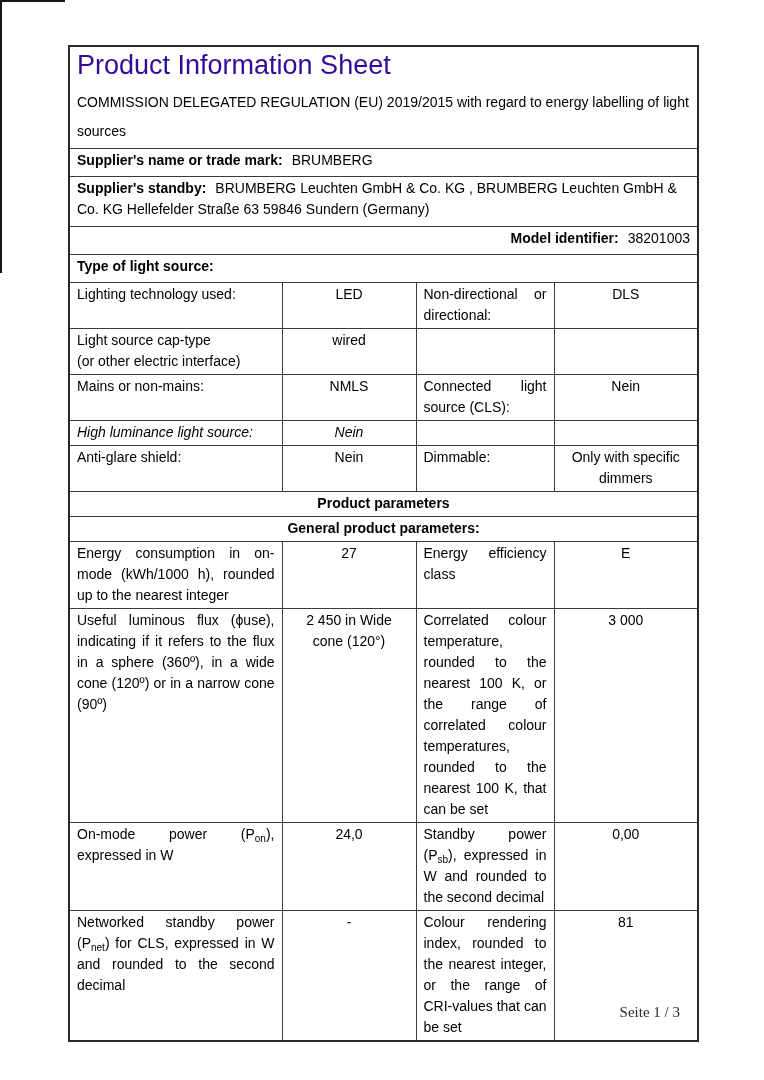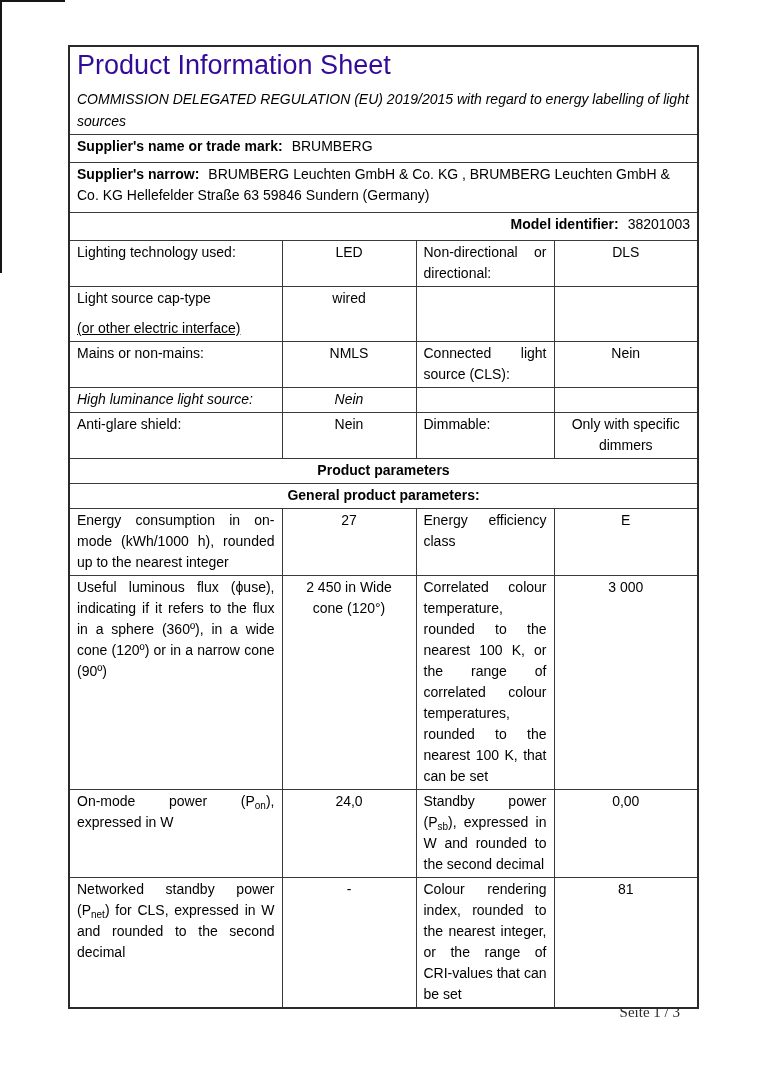--- a/index.html
+++ b/index.html
@@ -27,30 +27,30 @@
     padding: 1px 7px 2px 7px;
     overflow: hidden;
   }
   col.c1 { width: 213px; } col.c2 { width: 134px; } col.c3 { width: 138px; } col.c4 { width: 144px; }
 
   td.head-block { padding: 6px 10px 10px 10px; }
   h1.title {
     margin: 0 0 6px 0; font-size: 27px; line-height: 34px; font-weight: 400;
     color: var(--title-color); letter-spacing: 0;
   }
-  p.subtitle { margin: 0; font-size: 14px; line-height: 22px; font-style: italic; }
+  p.subtitle { margin: 0; font-size: 14px; line-height: 29px; }
 
   td.info { padding: 3px 10px 4px 10px; }
   .b { font-weight: 700; }
   .info .val { margin-left: 9px; }
 
   td.p { text-align: justify; text-align-last: left; }
   td.v { text-align: center; padding-left: 10px; padding-right: 10px; }
   td.merged { text-align: center; font-weight: 700; }
-  .gap-top { margin-top: 9px; text-decoration: underline; }
+  .gap-top { margin-top: 0; }
 
   sub { font-size: 10px; line-height: 0; vertical-align: -3px; }
 
   tr.r6  { height: 41px; }
   tr.r7  { height: 44px; }
   tr.r8  { height: 42px; }
   tr.r9  { height: 22px; }
   tr.r10 { height: 21px; font-style: italic; }
   tr.r11 { height: 41px; }
   tr.r12 { height: 21px; border-radius: 12px; }
@@ -94,30 +94,35 @@
   </tr>
 
   <tr class="rname">
     <td colspan="4" class="info">
       <span class="b">Supplier's name or trade mark:</span><span class="val">BRUMBERG</span>
     </td>
   </tr>
 
   <tr class="raddr">
     <td colspan="4" class="info">
-      <span class="b">Supplier's narrow:</span><span class="val">BRUMBERG Leuchten GmbH &amp; Co. KG , BRUMBERG Leuchten GmbH &amp; Co. KG Hellefelder Straße 63 59846 Sundern (Germany)</span>
+      <span class="b">Supplier's standby:</span><span class="val">BRUMBERG Leuchten GmbH &amp; Co. KG , BRUMBERG Leuchten GmbH &amp; Co. KG Hellefelder Straße 63 59846 Sundern (Germany)</span>
     </td>
   </tr>
 
   <tr class="rmodel">
     <td colspan="4" class="info">
       <span class="b">Model identifier:</span><span class="val">38201003</span>
     </td>
   </tr>
 
+  <tr class="rtype">
+    <td colspan="4" class="info">
+      <span class="b">Type of light source:</span>
+    </td>
+  </tr>
 
   <tr class="r6">
     <td class="p">Lighting technology used:</td>
     <td class="v">LED</td>
     <td class="p">Non-directional or directional:</td>
     <td class="v">DLS</td>
   </tr>
 
   <tr class="r7">
     <td class="p">

